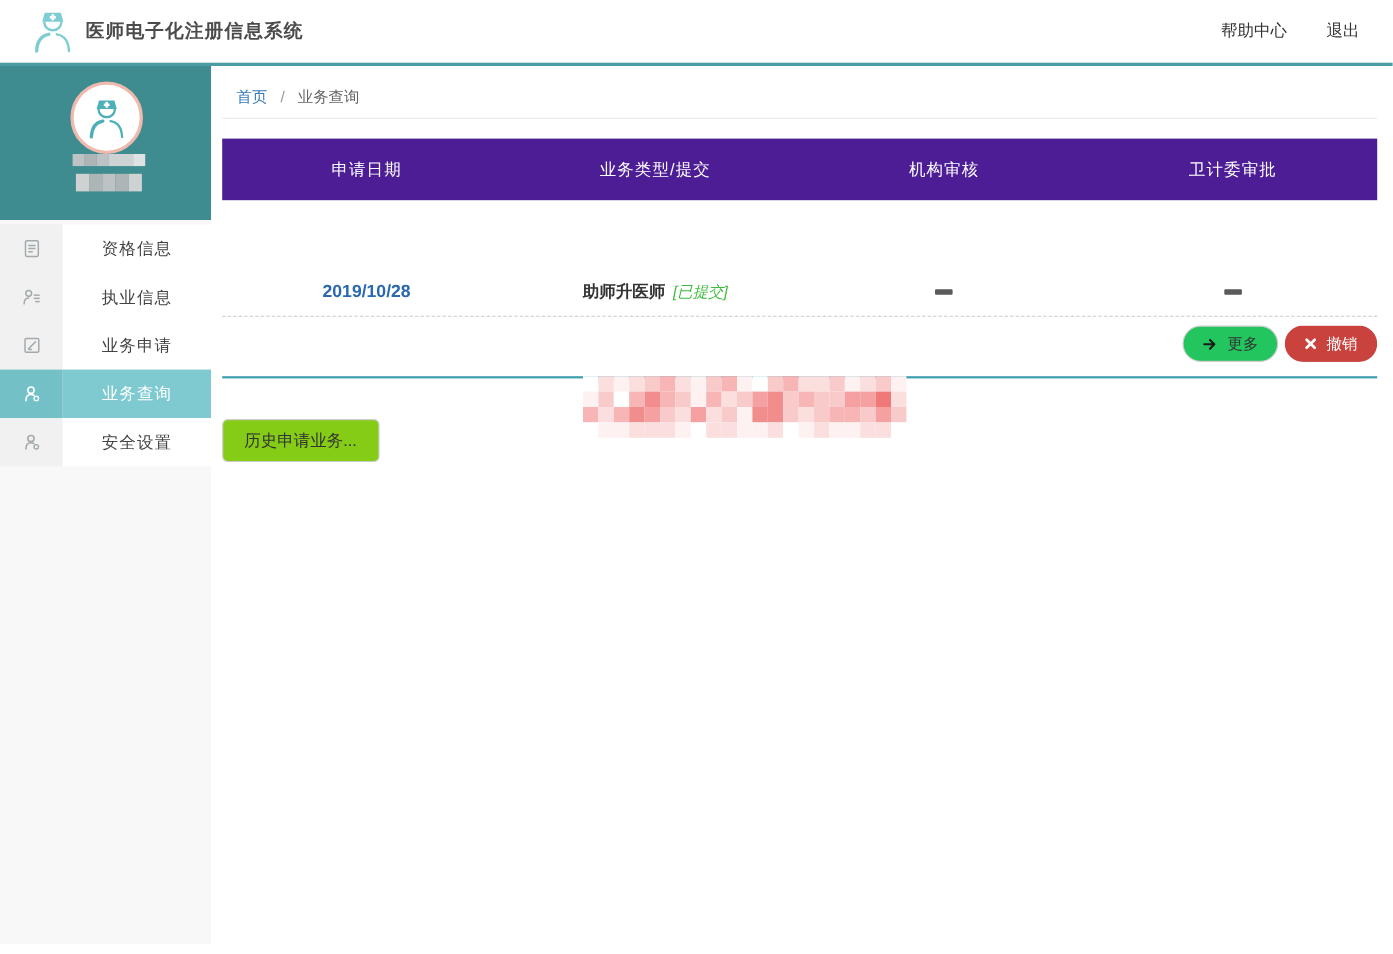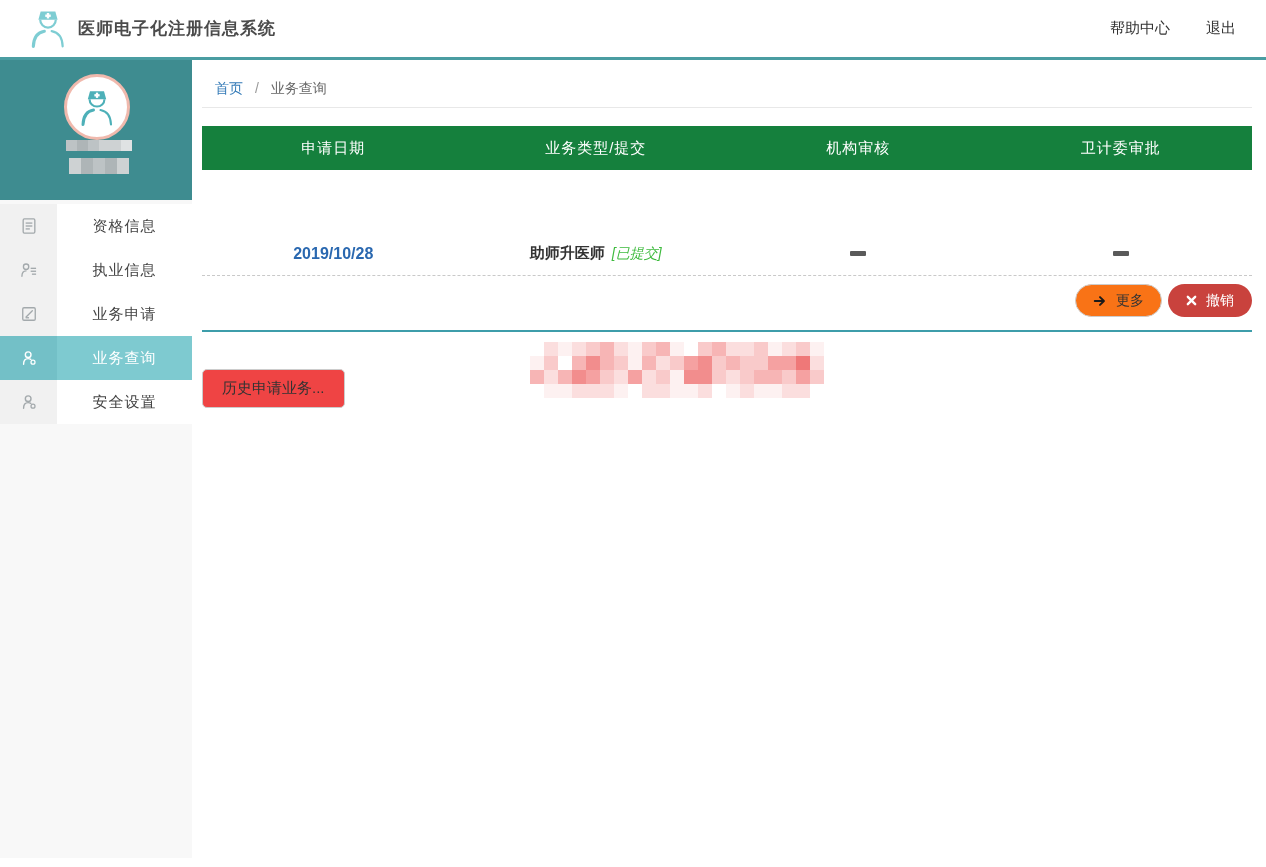--- a/index.html
+++ b/index.html
@@ -31,39 +31,39 @@
 
   
   .main { position:absolute; top:60px; left:192px; width:1074px; height:807px; background:#fff; }
   .main-inner { padding:0 14px 0 10px; }
 
   .breadcrumb { padding:20px 0 9px 13px; border-bottom:1px solid #e8e8e8; font-size:14px; }
   .breadcrumb .home { color:#337ab7; cursor:pointer; }
   .breadcrumb .sep { color:#999; margin:0 8px; }
   .breadcrumb .cur { color:#666; }
 
-  .tbl-head { margin-top:18px; display:flex; height:44px; background:#15803d; }
+  .tbl-head { margin-top:18px; display:flex; height:56px; background:#4c1d95; }
   .tbl-head .th { flex:1; color:#fff; font-size:15px; display:flex; align-items:center; justify-content:center; letter-spacing:1px; }
 
   .tbl-row { display:flex; padding-top:26px; padding-bottom:12px; border-bottom:1px dashed #c9c9c9;margin-top:48px; }
   .tbl-row .td { flex:1; display:flex; align-items:center; justify-content:center; }
   .date-link { color:#2a68b0; font-weight:bold; font-size:16px; cursor:pointer; }
   .biz-type { color:#333; font-weight:bold; font-size:15px; }
   .biz-status { color:#3fbb3f; font-style:italic; font-size:14px; margin-left:7px; }
   .dash-bar { width:16px; height:5px; background:#5a5a5a; border-radius:1px; }
 
   .actions { display:flex; justify-content:flex-end; gap:6px; margin-top:8px;
              padding-bottom:13px; border-bottom:2px solid #3d9daa; }
   .btn { height:33px; display:inline-flex; align-items:center; gap:9px; padding:0 17px;
          border-radius:17px; font-size:14px; cursor:pointer; border:1px solid transparent; }
-  .btn-more { background:#f97316; border-color:#ccc; color:#333; }
+  .btn-more { background:#22c55e; border-color:#ccc; color:#333; }
   .btn-revoke { background:#c9423d; color:#fff; }
 
   .btn-history { margin-top:37px; margin-left:0; display:inline-flex; align-items:center;
-                 padding:9px 19px; background:#ef4444; border:1px solid #ccc; border-radius:5px;
+                 padding:9px 19px; background:#84cc16; border:1px solid #ccc; border-radius:5px;
                  font-size:15px; color:#333; cursor:pointer; }
 </style>
 </head>
 <body>
 
 <svg width="0" height="0" style="position:absolute">
   <defs>
     <symbol id="sym-doctor" viewBox="0 0 48 48">
       <path d="M16 6 h16 l2.5 9 h-21 z" fill="currentColor"></path>
       <rect x="22.7" y="7.6" width="2.6" height="6" fill="#fff"></rect>

